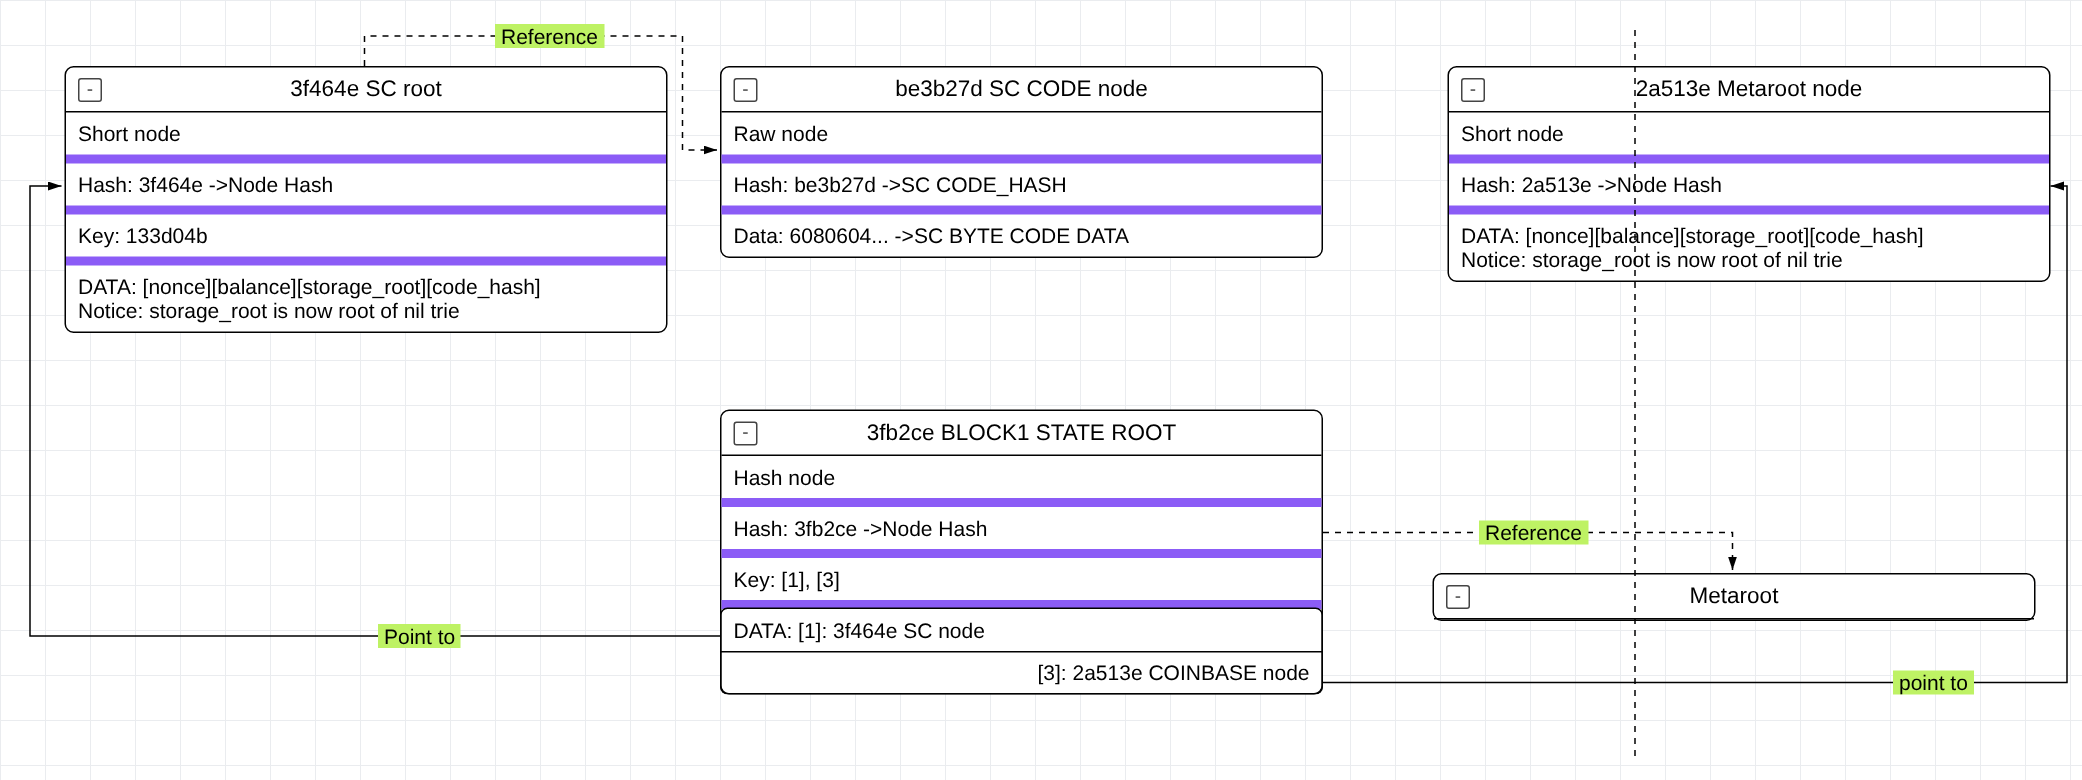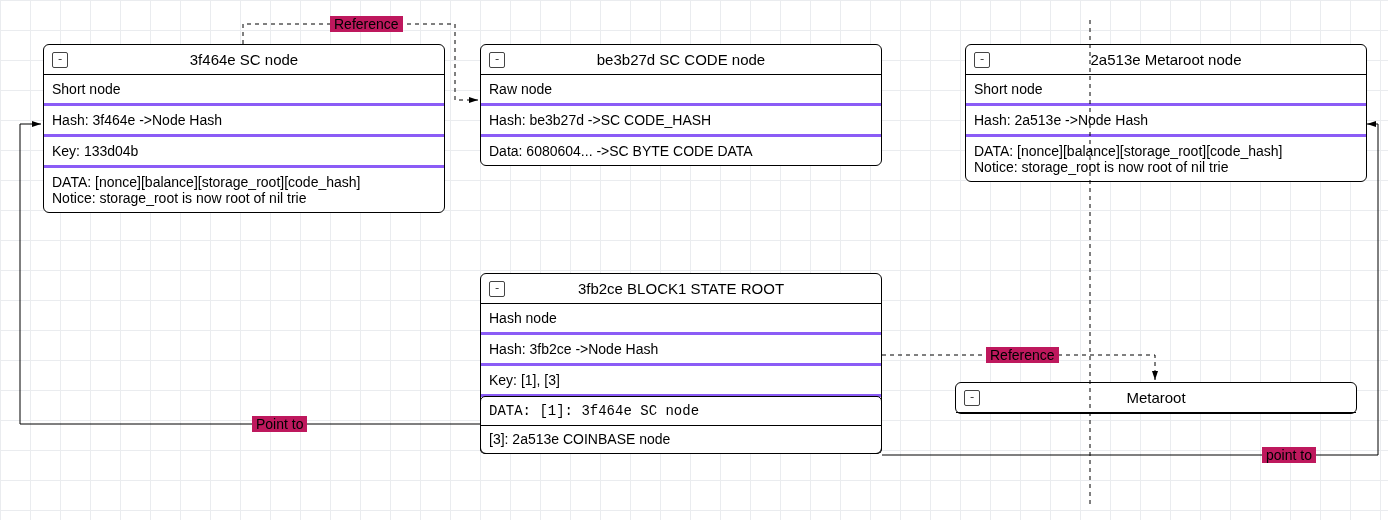--- a/index.html
+++ b/index.html
@@ -25,48 +25,48 @@
     position:relative;
     font-size:15px;
   }
   .collapse{
     position:absolute;left:8px;top:50%;transform:translateY(-50%);
     width:14px;height:14px;border:1px solid #444;background:#fff;border-radius:2px;
     font-size:12px;line-height:12px;text-align:center;color:#444;
     font-family:monospace;
   }
   .row{
-    border-bottom:3px solid #8b5cf6;
+    border-bottom:6px solid #8b5cf6;
     padding:6px 8px;
     white-space:pre-line;
   }
   .row:last-child{border-bottom:none;}
   .row.inner{
     
     border:1px solid #000;border-radius:5px;
     margin:-1px; 
   }
   svg.edges{position:absolute;left:0;top:0;pointer-events:none;}
   .edge-dash{stroke:#000;stroke-width:1;stroke-dasharray:4 4;fill:none;}
   .edge-solid{stroke:#000;stroke-width:1;fill:none;}
   .edge-label{
     position:absolute;
-    background:#be185d;
+    background:#bef264;
     padding:0 4px;
     font-size:14px;
     white-space:nowrap;
   }
 </style>
 </head>
 <body>
 
 <div class="node" style="left:43px;top:44px;width:400px;">
   <div class="title">
     <span class="collapse">-</span>
-    <span>3f464e  SC node</span>
+    <span>3f464e  SC root</span>
   </div>
   <div class="row">Short node</div>
   <div class="row">Hash: 3f464e -&gt;Node Hash</div>
   <div class="row">Key: 133d04b</div>
   <div class="row">DATA: [nonce][balance][storage_root][code_hash]
 Notice: storage_root is now root of nil trie</div>
 </div>
 
 <div class="node" style="left:480px;top:44px;width:400px;">
   <div class="title">
@@ -90,22 +90,22 @@
 </div>
 
 <div class="node" style="left:480px;top:273px;width:400px;">
   <div class="title">
     <span class="collapse">-</span>
     <span>3fb2ce  BLOCK1 STATE ROOT</span>
   </div>
   <div class="row">Hash node</div>
   <div class="row">Hash: 3fb2ce -&gt;Node Hash</div>
   <div class="row">Key: [1], [3]</div>
-  <div class="row inner" style="border-bottom:1px solid #000;border-bottom-left-radius:0;border-bottom-right-radius:0;font-family:Liberation Mono, monospace;">DATA: [1]: 3f464e  SC node</div>
-  <div class="row inner" style="border-top:none;border-top-left-radius:0;border-top-right-radius:0;">         [3]: 2a513e  COINBASE node</div>
+  <div class="row inner" style="border-bottom:1px solid #000;border-bottom-left-radius:0;border-bottom-right-radius:0;">DATA: [1]: 3f464e  SC node</div>
+  <div class="row inner" style="border-top:none;border-top-left-radius:0;border-top-right-radius:0;text-align:right;">         [3]: 2a513e  COINBASE node</div>
 </div>
 
 <div class="node" style="left:955px;top:382px;width:400px;">
   <div class="title">
     <span class="collapse">-</span>
     <span>Metaroot</span>
   </div>
 </div>
 
 <svg class="edges" width="1388" height="520">

